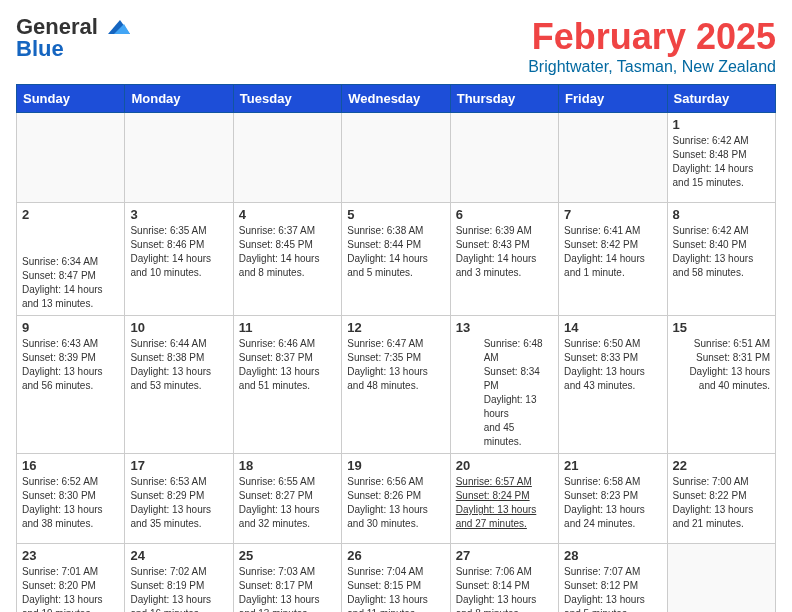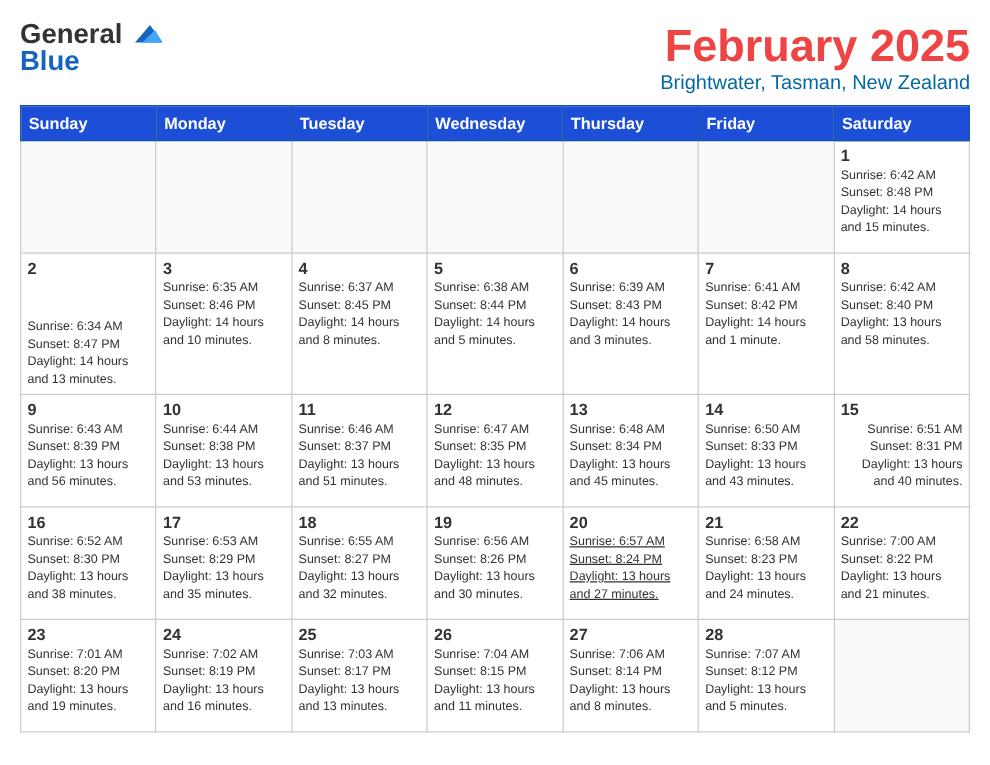--- a/index.html
+++ b/index.html
@@ -197,27 +197,27 @@
         <td>
           <span class="day-num">11</span>
           <div class="day-info" style="white-space: pre-line;">Sunrise: 6:46 AM
 Sunset: 8:37 PM
 Daylight: 13 hours
 and 51 minutes.</div>
         </td>
         <td>
           <span class="day-num">12</span>
           <div class="day-info" style="white-space: pre-line;">Sunrise: 6:47 AM
-Sunset: 8:35 PM
+Sunset: 7:35 PM
 Daylight: 13 hours
 and 48 minutes.</div>
         </td>
         <td>
           <span class="day-num">13</span>
-          <div class="day-info" style="white-space: pre-line;">Sunrise: 6:48 AM
+          <div class="day-info" style="white-space: pre-line; margin-left: 28px;">Sunrise: 6:48 AM
 Sunset: 8:34 PM
 Daylight: 13 hours
 and 45 minutes.</div>
         </td>
         <td>
           <span class="day-num">14</span>
           <div class="day-info" style="white-space: pre-line;">Sunrise: 6:50 AM
 Sunset: 8:33 PM
 Daylight: 13 hours
 and 43 minutes.</div>

